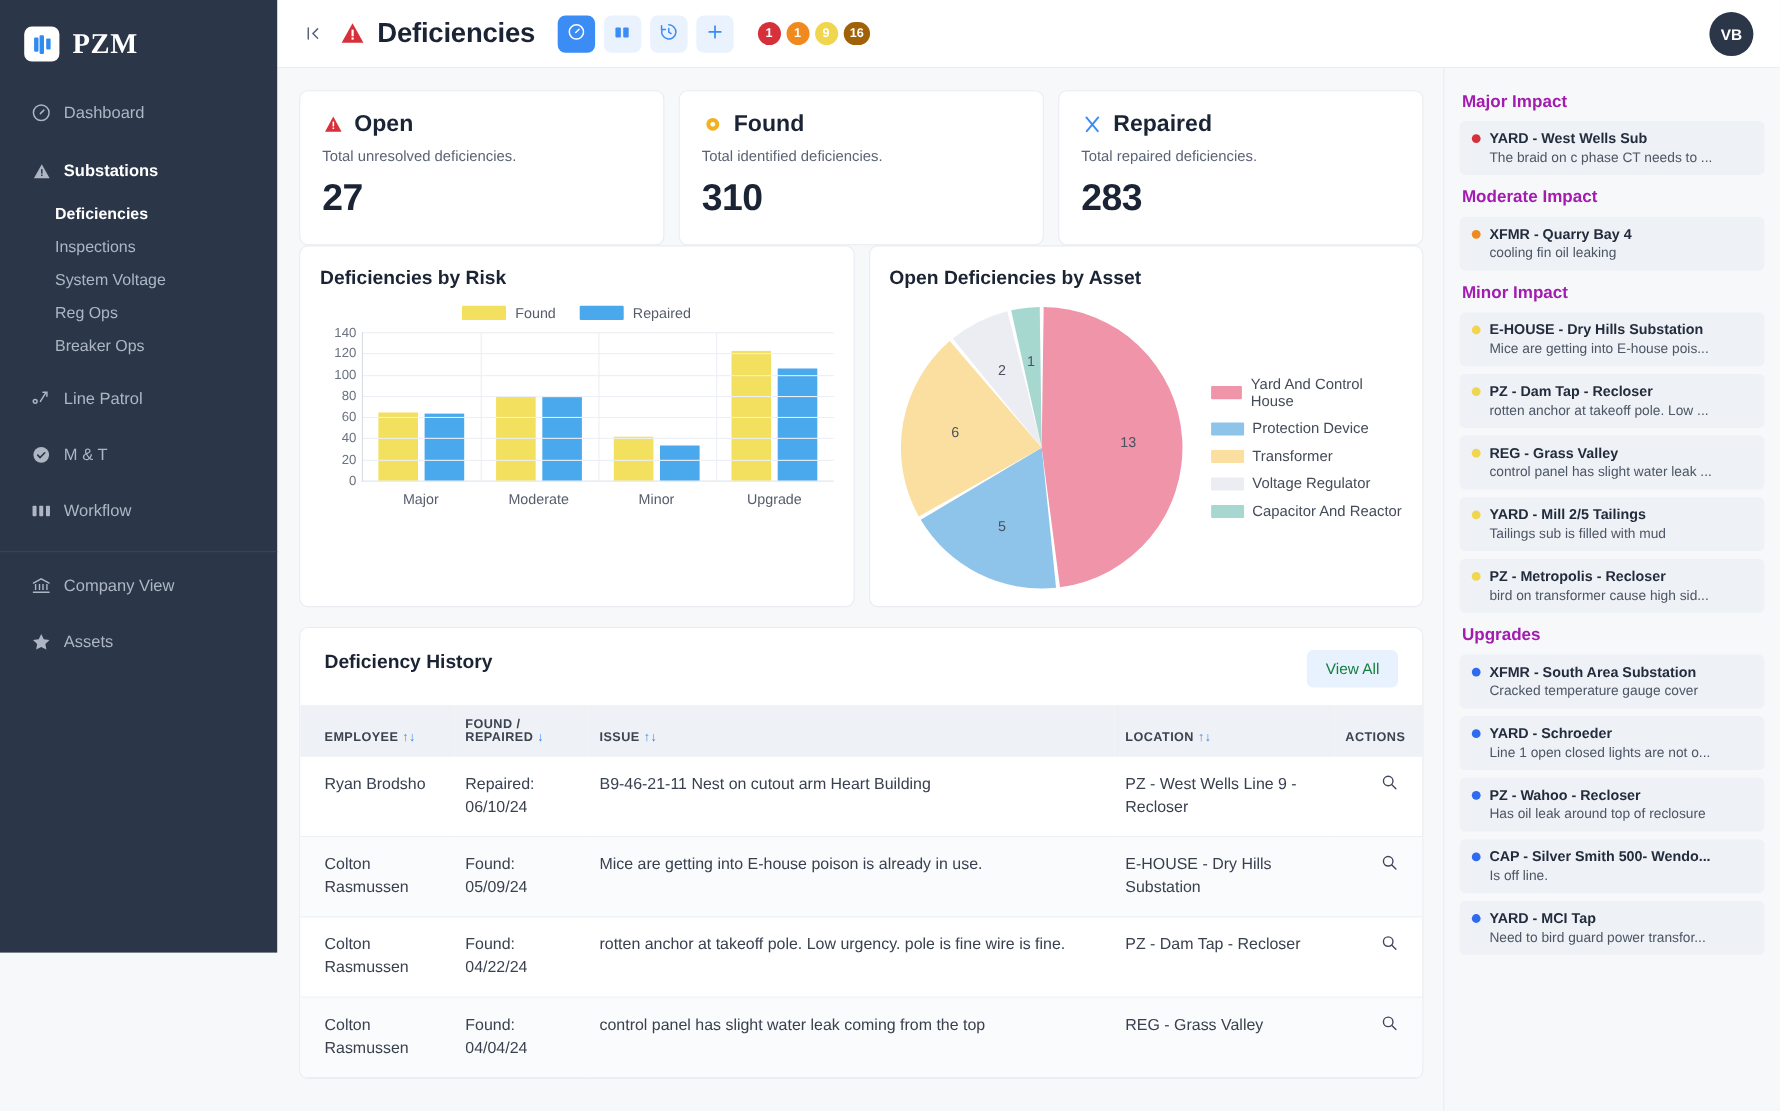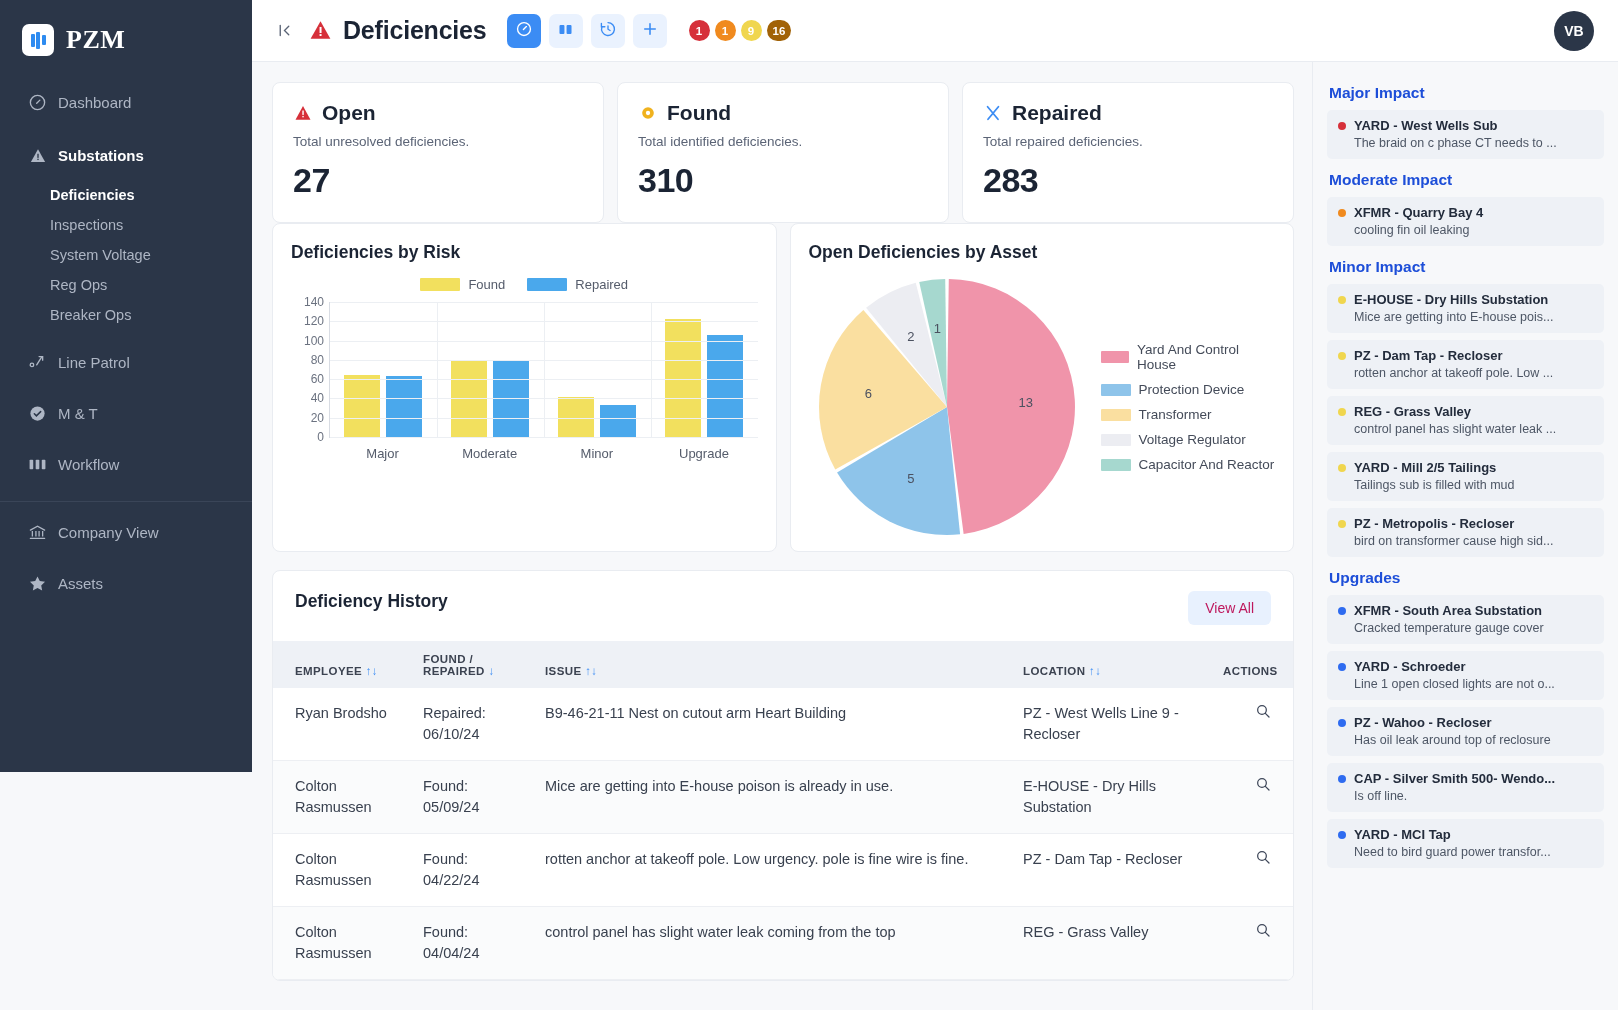--- a/index.html
+++ b/index.html
@@ -9,21 +9,21 @@
     background: #f7f8fa;
     color: #2b3445;
     font-size: 14px;
   }
   .app { display: flex; width: 1618px; height: 1010px; }
 
   
   .sidebar {
     width: 252px; flex: 0 0 252px;
     background: #2b3648;
-    height: 772px;
+    height: 866px;
     color: #aeb6c4;
     position: relative;
   }
   .brand { display: flex; align-items: center; gap: 12px; padding: 18px 0 0 22px; height: 62px; }
   .brand-logo {
     width: 32px; height: 32px; border-radius: 7px; background: #ffffff;
     display: flex; align-items: center; justify-content: center; gap: 1.5px;
   }
   .brand-logo i { display: block; width: 4px; background: #2e8bf0; border-radius: 1px; }
   .brand-logo i.b1 { height: 13px; }
@@ -125,21 +125,21 @@
   .pie-label { position: absolute; font-size: 13px; color: #4b5160; transform: translate(-50%,-50%); }
   .pie-legend { margin-left: 24px; display: flex; flex-direction: column; gap: 10px; }
   .pie-legend .legend-item { font-size: 13.5px; color: #444b59; }
   .pie-legend .legend-swatch { width: 30px; height: 12px; }
 
   
   .table-card { margin-top: 18px; padding: 0; overflow: hidden; }
   .table-head-row { display: flex; align-items: flex-start; justify-content: space-between; padding: 20px 22px 16px 22px; }
   .table-title { font-size: 17.5px; font-weight: bold; color: #1b2434; }
   .view-all {
-    background: #e8f1fe; color: #be185d; border: none; border-radius: 6px;
+    background: #e8f1fe; color: #15803d; border: none; border-radius: 6px;
     font-size: 14px; padding: 9px 17px; cursor: pointer; font-family: inherit;
   }
   table { width: 100%; border-collapse: collapse; table-layout: fixed; }
   thead th {
     background: #eef1f6; color: #3c4351; font-size: 11.5px; letter-spacing: 0.4px;
     text-align: left; padding: 12px 10px 11px 10px; vertical-align: bottom; font-weight: bold;
   }
   thead th .sorts { color: #3b8cf4; font-weight: normal; }
   tbody td {
     padding: 15px 10px; font-size: 14.5px; color: #39414f; vertical-align: top;
@@ -147,21 +147,21 @@
   }
   tbody tr:nth-child(even) { background: #fafbfc; }
   .col-emp { width: 140px; padding-left: 22px !important; }
   .col-date { width: 122px; }
   .col-issue { width: auto; }
   .col-loc { width: 200px; }
   .col-act { width: 80px; text-align: right; padding-right: 22px !important; }
   .mag { color: #3f485a; cursor: pointer; }
 
   
-  .rail-group-title { font-size: 15.5px; font-weight: bold; color: #1d4ed8; margin: 6px 0 8px 2px; }
+  .rail-group-title { font-size: 15.5px; font-weight: bold; color: #a21caf; margin: 6px 0 8px 2px; }
   .rail-group + .rail-group { margin-top: 12px; }
   .rail-item {
     background: #eef1f6; border-radius: 5px; padding: 8px 11px 9px 11px; margin-bottom: 7px;
     cursor: pointer;
   }
   .rail-item-title { display: flex; align-items: center; gap: 8px; font-size: 13px; font-weight: bold; color: #232c3c; }
   .dot { width: 8px; height: 8px; border-radius: 50%; flex: 0 0 8px; }
   .rail-item-desc { font-size: 12.5px; color: #4d5665; margin-top: 3px; padding-left: 16px; }
 </style>
 </head>

